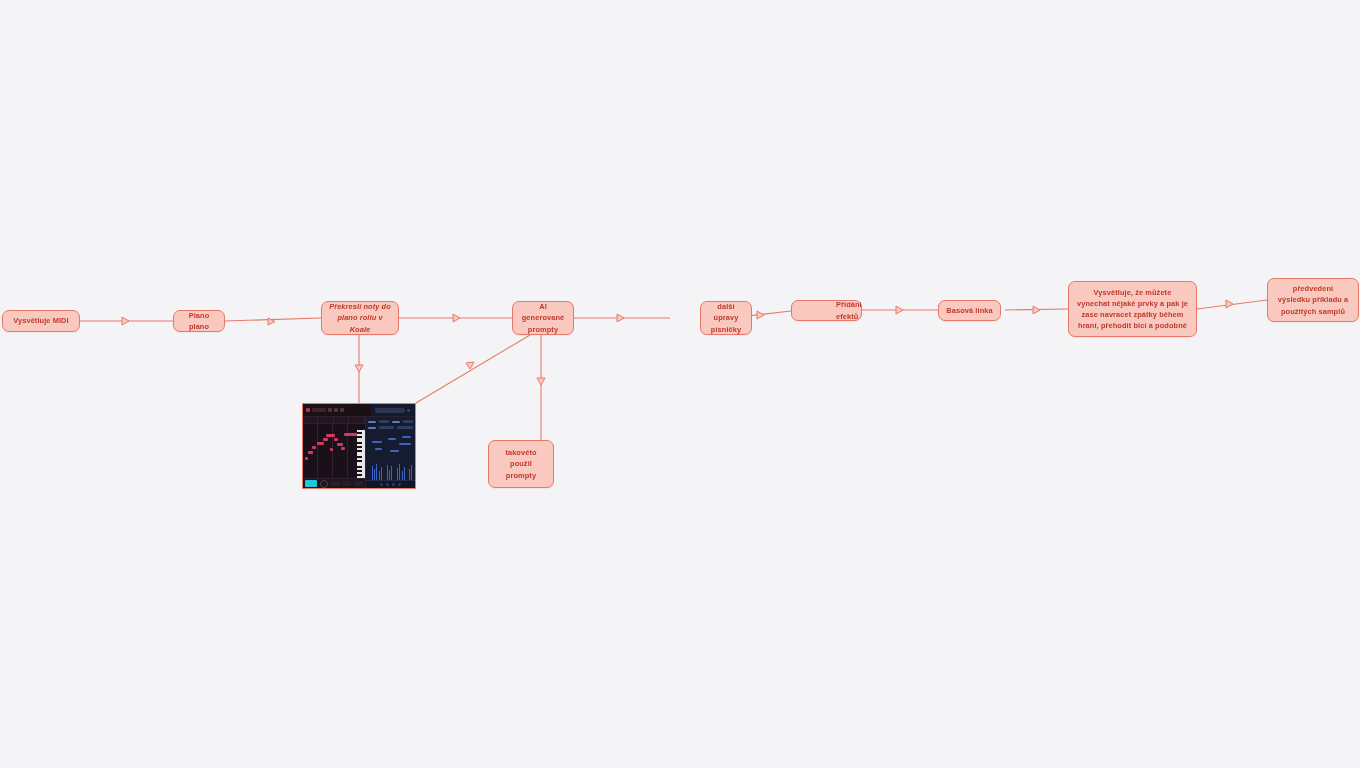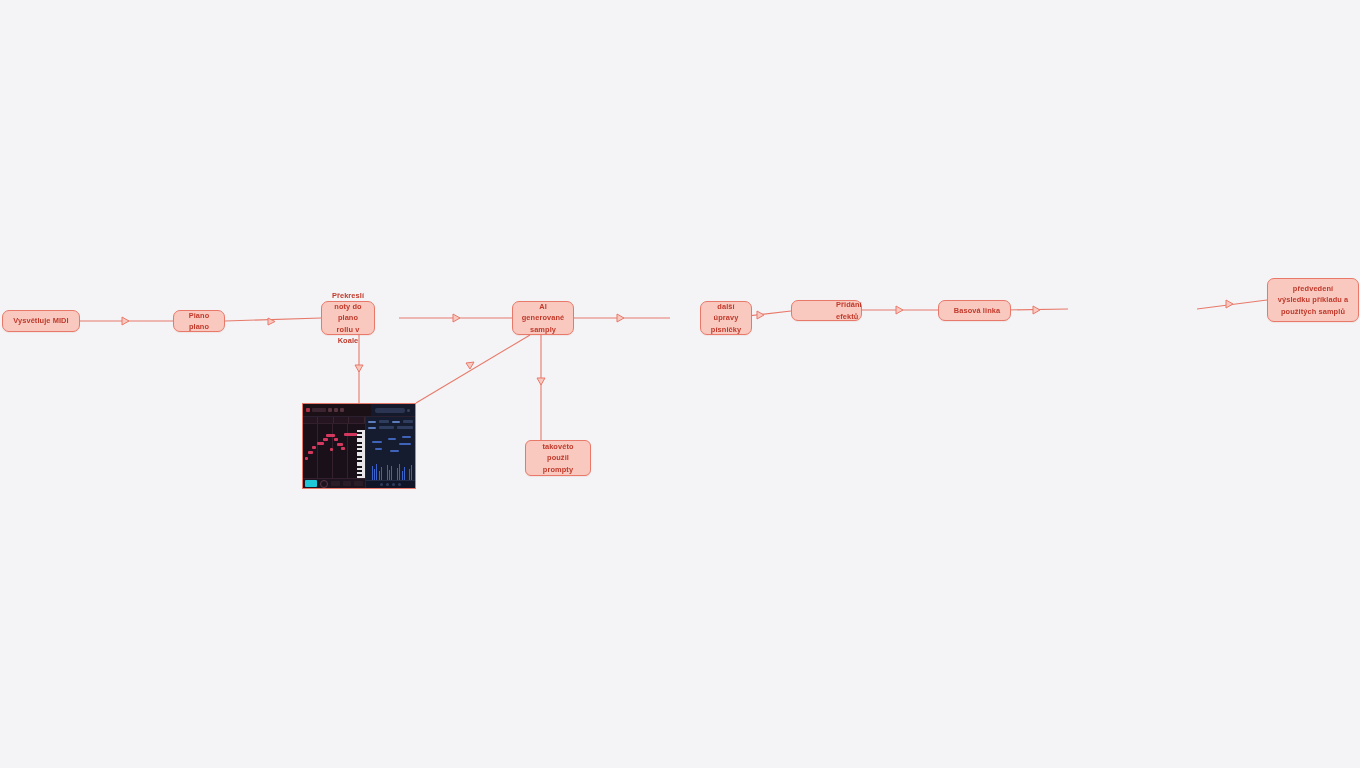--- a/index.html
+++ b/index.html
@@ -195,51 +195,57 @@
   </svg>
 
   <div class="node" style="left:2px;top:310px;width:78px;height:22px;">
     <span class="node-text">Vysvětluje MIDI</span>
   </div>
 
   <div class="node" style="left:173px;top:310px;width:52px;height:22px;">
     <span class="node-text">Piano plano</span>
   </div>
 
-  <div class="node" style="left:321px;top:301px;width:54px;height:34px;">
+  <div class="node" style="left:321px;top:301px;width:78px;height:34px;font-style:italic;">
     <span class="node-text">Překreslí noty do
 plano rollu v Koale</span>
   </div>
 
   <div class="node" style="left:512px;top:301px;width:62px;height:34px;">
     <span class="node-text">AI generované
-samply</span>
+prompty</span>
   </div>
 
   <div class="node" style="left:700px;top:301px;width:52px;height:34px;">
     <span class="node-text">další úpravy
 písničky</span>
   </div>
 
   <div class="node" style="left:791px;top:300px;width:71px;height:21px;padding-left:44px;">
     <span class="node-text">Přidání efektů</span>
   </div>
 
-  <div class="node" style="left:938px;top:300px;width:73px;height:21px;padding-left:12px;">
+  <div class="node" style="left:938px;top:300px;width:63px;height:21px;">
     <span class="node-text">Basová linka</span>
   </div>
 
+  <div class="node" style="left:1068px;top:281px;width:129px;height:56px;">
+    <span class="node-text">Vysvětluje, že můžete
+vynechat nějaké prvky a pak je
+zase navracet zpátky během
+hraní, přehodit bicí a podobně</span>
+  </div>
 
   <div class="node" style="left:1267px;top:278px;width:92px;height:44px;">
     <span class="node-text">předvedení
 výsledku příkladu a
 použitých samplů</span>
   </div>
 
-  <div class="node" style="left:525px;top:440px;width:66px;height:36px;border-radius:6px;">
+  <div class="node" style="left:488px;top:440px;width:66px;height:48px;">
     <span class="node-text">takovéto
 použil prompty</span>
   </div>
 
   <div class="shot" style="left:302px;top:403px;width:114px;height:86px;">
     <div class="shot-top">
       <div class="shot-top-left">
         <span class="tbtn red"></span>
         <span class="tbtn wide"></span>
         <span class="tbtn"></span>

